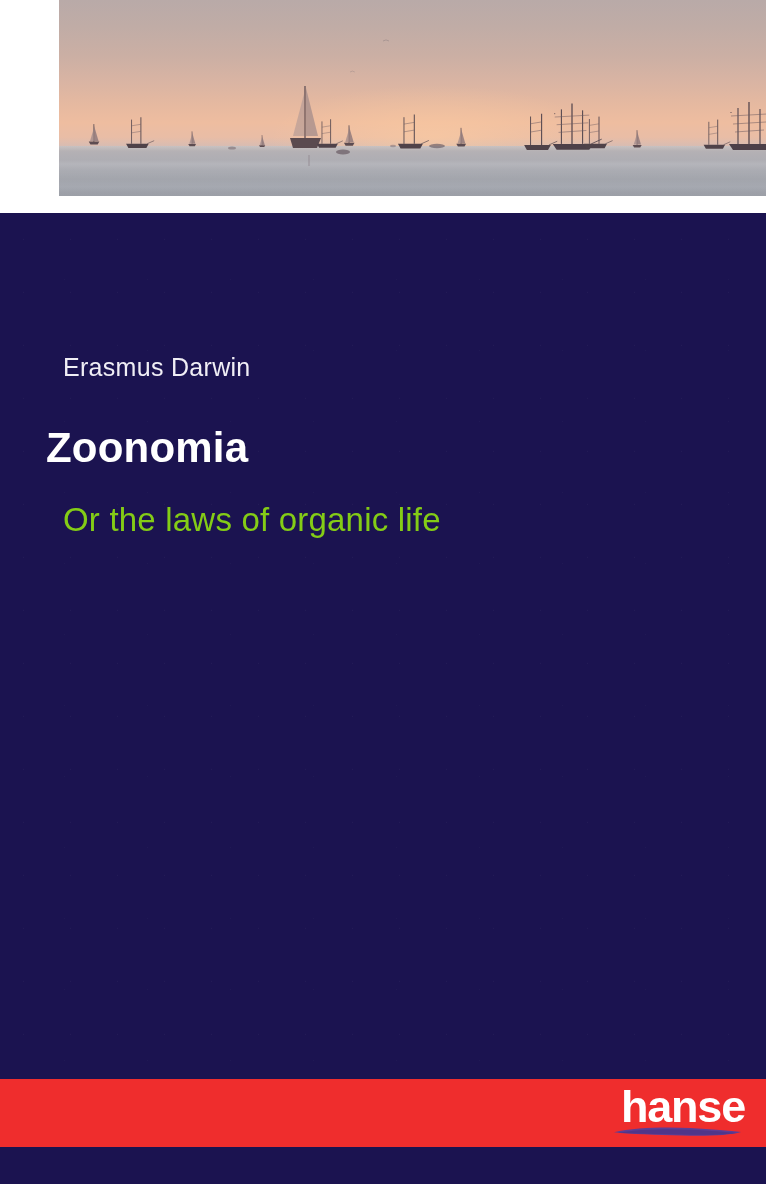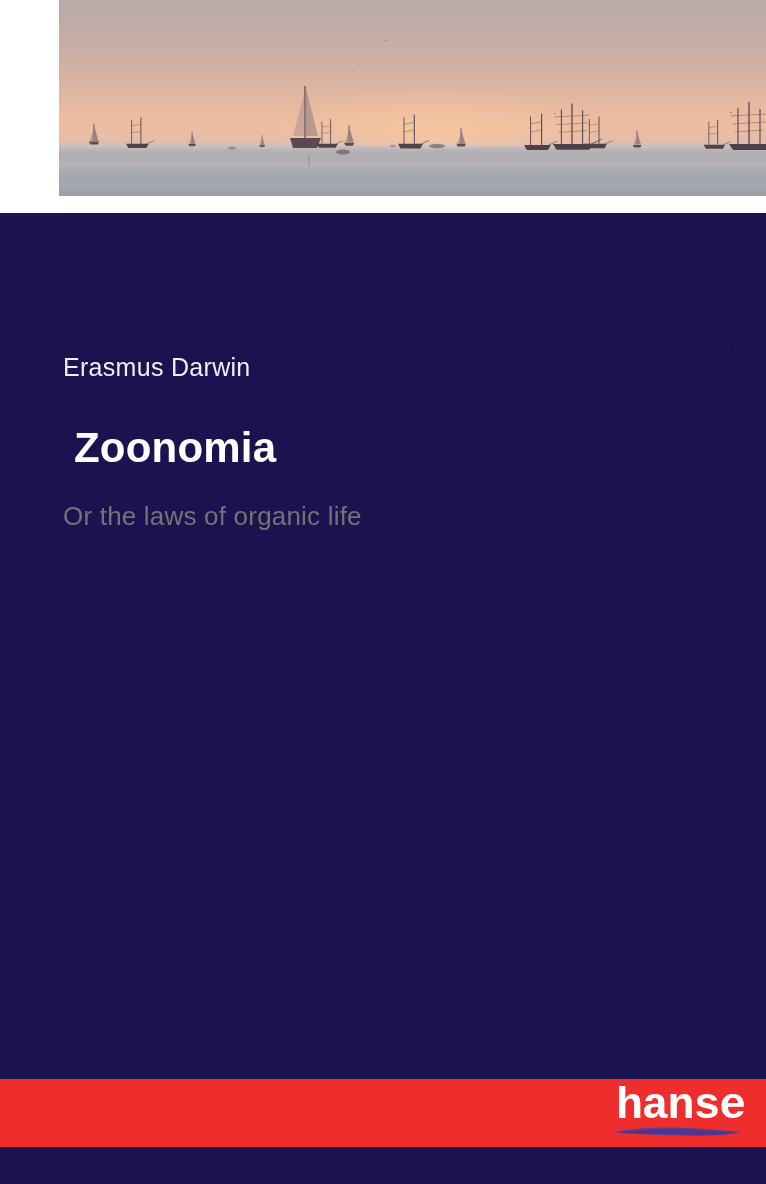--- a/index.html
+++ b/index.html
@@ -136,37 +136,37 @@
     margin: 0;
     color: #f0eef5;
     font-size: 25px;
     font-weight: 400;
     letter-spacing: 0.3px;
     white-space: nowrap;
   }
 
   .title {
     position: absolute;
-    left: 74px;
+    left: 46px;
     top: 211px;
     margin: 0;
     color: #ffffff;
     font-size: 42px;
     font-weight: bold;
     letter-spacing: 0.2px;
     white-space: nowrap;
   }
 
   .subtitle {
     position: absolute;
     left: 63px;
     top: 288px;
     margin: 0;
-    color: #737373;
-    font-size: 26px;
+    color: #84cc16;
+    font-size: 33px;
     font-weight: 400;
     letter-spacing: 0.2px;
     white-space: nowrap;
   }
 
   
   .red-band {
     position: absolute;
     left: 0;
     top: 1079px;
@@ -186,21 +186,21 @@
   .logo-word {
     position: absolute;
     right: 0;
     top: 3px;
     margin: 0;
     color: #ffffff;
     font-size: 45px;
     line-height: 45px;
     font-weight: bold;
     letter-spacing: -1.2px;
-    font-family: Liberation Mono, monospace;
+    font-family: Liberation Sans, sans-serif;
   }
 
   .logo-swoosh {
     position: absolute;
     right: 2px;
     bottom: 6px;
     width: 131px;
     height: 11px;
   }
 </style>

